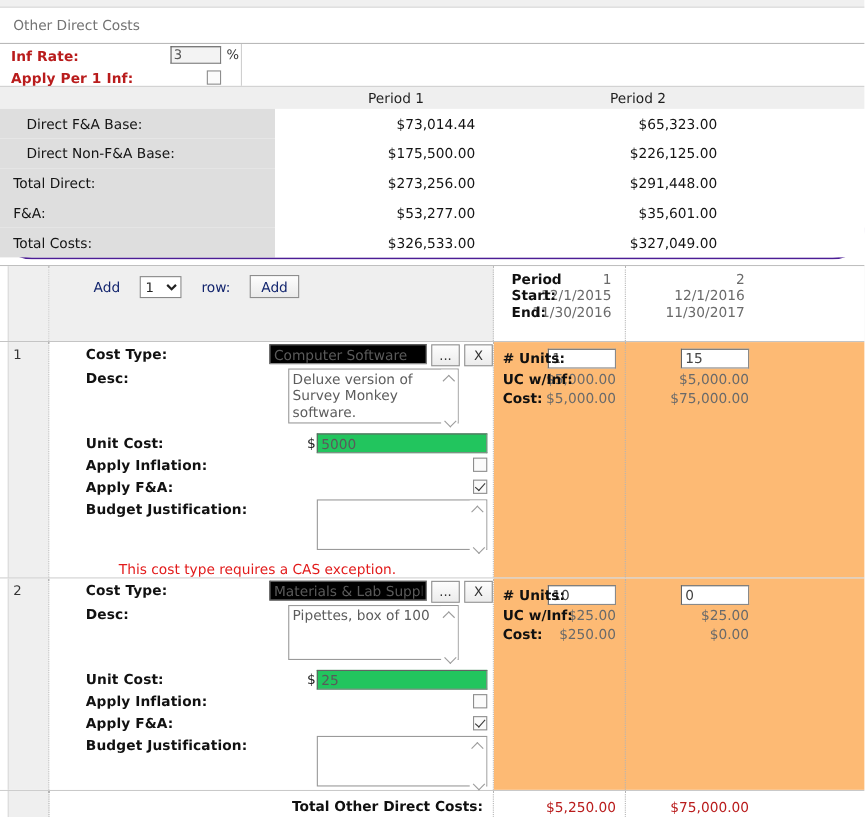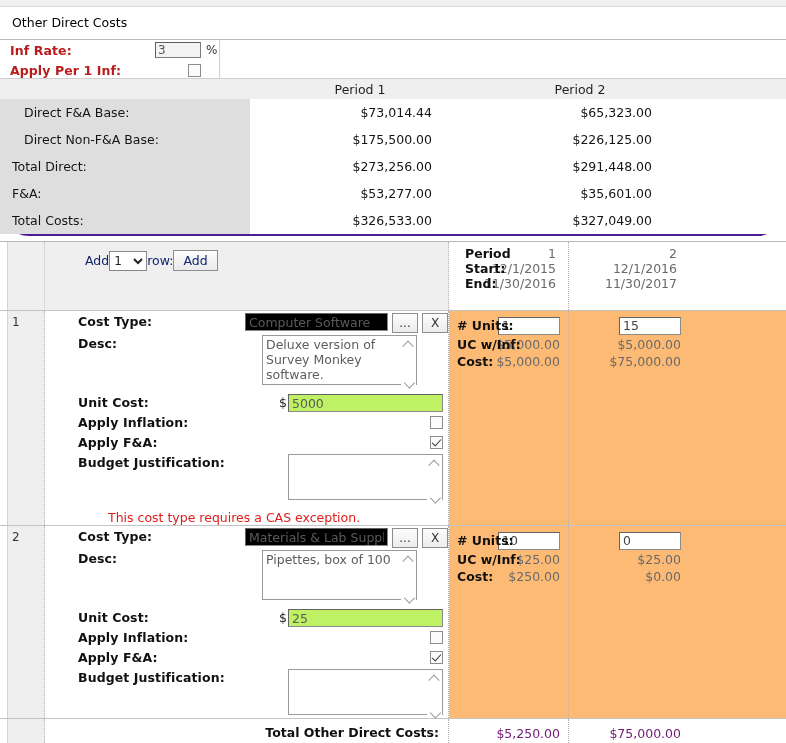--- a/index.html
+++ b/index.html
@@ -15,21 +15,21 @@
 
   
   .topbar {
     height: 7px;
     background: #f0f0f0;
     border-bottom: 1px solid #d8d8d8;
   }
   .page-title {
     padding: 8px 0 9px 12px;
     font-size: 12.5px;
-    color: #000000;
+    color: #737373;
   }
 
   
   .inf-panel {
     position: relative;
     border-top: 1px solid #b9b9b9;
     border-bottom: 1px solid #cfcfcf;
     background: #ffffff;
     height: 40px;
   }
@@ -144,21 +144,21 @@
   }
   .per-col.last { border-right: none; }
 
   
   .toolbar-row { background: #efefef; }
   .toolbar-row .left-pane { background: #efefef; height: 68px; }
   .toolbar-row .numcell { background: #efefef; border-right: 1px dotted #c3c3c3; height: 68px;}
   .toolbar-inner {
     display: flex; align-items: center;
     padding: 8px 0 0 40px;
-    gap: 0;
+    gap: 18px;
     font-size: 12.5px;
     color: #11246e;
   }
   .toolbar-inner .lbl { color: #12246d; font-size: 12.5px; }
   select.addsel {
     width: 38px; height: 20px;
     font-family: inherit; font-size: 12px;
     border: 1px solid #878787;
     background: #ffffff;
     color: #222;
@@ -202,21 +202,21 @@
     height: 18px;
     border: 1px solid #8a8a8a;
     border-top-color: #636363;
     border-left-color: #636363;
     background: #000000;
     font-family: inherit; font-size: 12.5px;
     color: #5a5a5a;
     padding: 0 3px;
   }
   input.costtype { width: 143px; }
-  input.unitcost { width: 155px; background:#bef264; }
+  input.unitcost { width: 155px; background:#22c55e; }
   .dollar { font-size: 12.5px; color: #222; padding: 1px 1px 0 0; }
   .minibtn {
     height: 20px; min-width: 26px;
     margin-left: 4px;
     border: 1px solid #8d8d8d;
     background: linear-gradient(#fdfdfd, #ececec);
     font-family: inherit; font-size: 12px;
     color: #333; cursor: pointer;
     line-height: 16px;
   }
@@ -313,21 +313,21 @@
     background: #ffffff;
   }
   .total-row .gutter { height: 30px; }
   .total-row .numcell { height: 30px; background: #efefef; }
   .total-row .left-pane { height: 30px; text-align: right; padding: 6px 9px 0 0; }
   .total-label { font-weight: bold; font-size: 12.5px; color: #101010; }
   .total-val {
     text-align: right;
     padding: 7px 8px 0 0;
     font-size: 12.5px;
-    color: #701a75;
+    color: #b91c1c;
   }
   .total-row .per-col { height: 30px; }
 </style>
 </head>
 <body>
 
 <div class="topbar"></div>
 
 <div class="page-title">Other Direct Costs</div>
 

